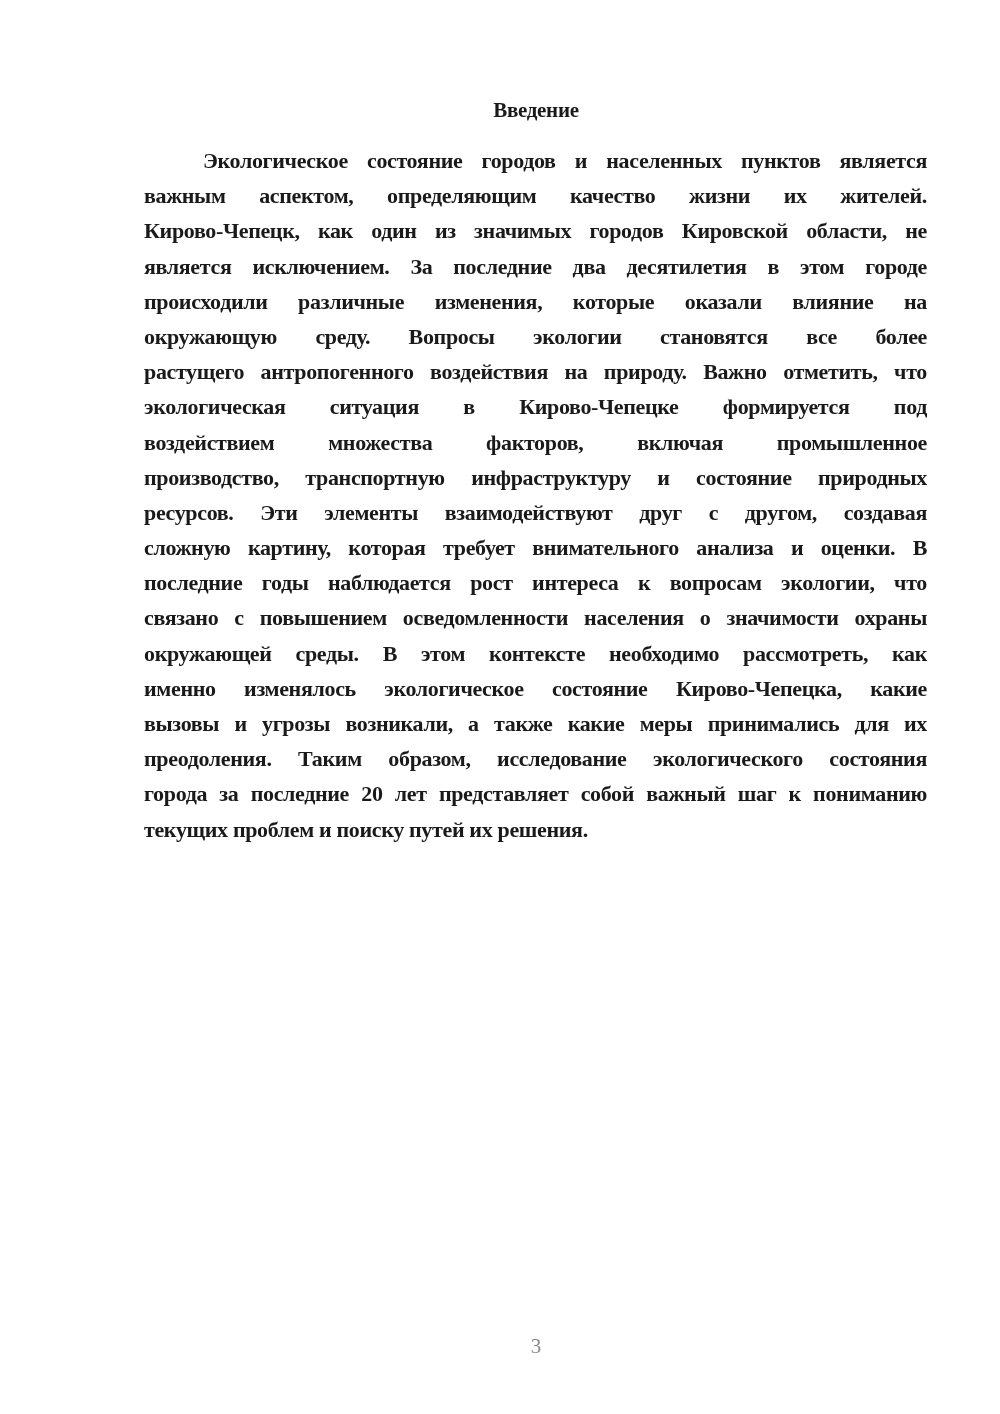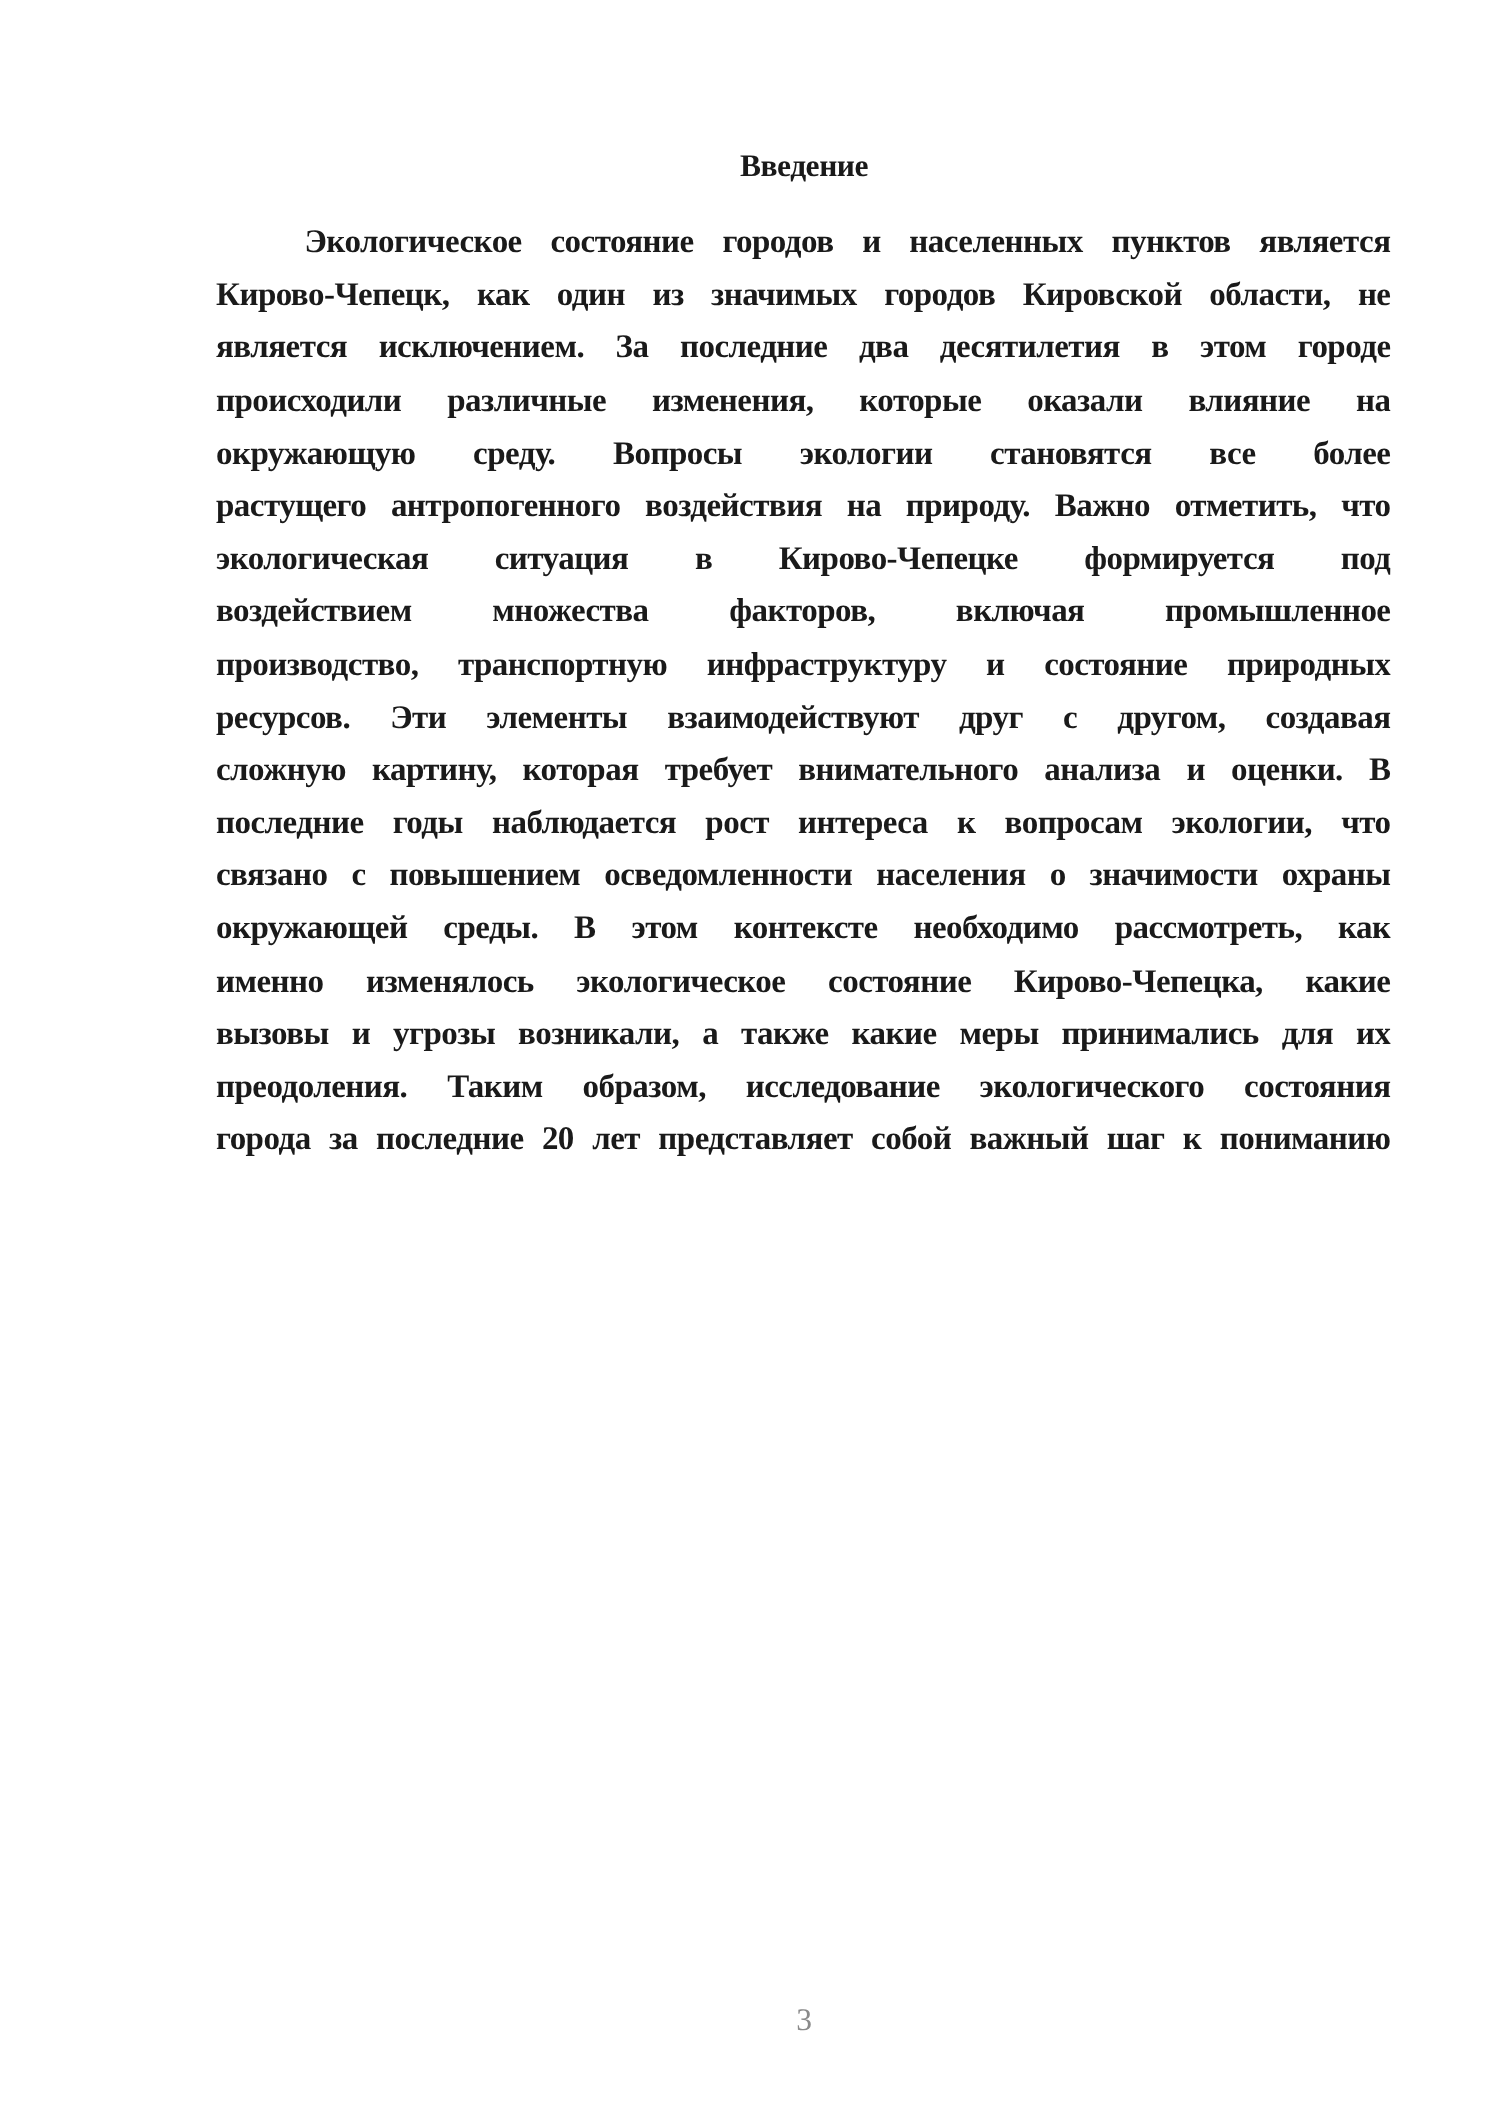--- a/index.html
+++ b/index.html
@@ -68,33 +68,35 @@
     }
   </style>
 </head>
 <body>
 
 <div class="page">
   <div class="heading">Введение</div>
 
   <div class="body-text">
     <div class="line first">Экологическое состояние городов и населенных пунктов является</div>
+    <div class="line">важным аспектом, определяющим качество жизни их жителей.</div>
     <div class="line">Кирово-Чепецк, как один из значимых городов Кировской области, не</div>
     <div class="line">является исключением. За последние два десятилетия в этом городе</div>
     <div class="line">происходили различные изменения, которые оказали влияние на</div>
     <div class="line">окружающую среду. Вопросы экологии становятся все более</div>
     <div class="line">растущего антропогенного воздействия на природу. Важно отметить, что</div>
     <div class="line">экологическая ситуация в Кирово-Чепецке формируется под</div>
     <div class="line">воздействием множества факторов, включая промышленное</div>
     <div class="line">производство, транспортную инфраструктуру и состояние природных</div>
     <div class="line">ресурсов. Эти элементы взаимодействуют друг с другом, создавая</div>
     <div class="line">сложную картину, которая требует внимательного анализа и оценки. В</div>
     <div class="line">последние годы наблюдается рост интереса к вопросам экологии, что</div>
     <div class="line">связано с повышением осведомленности населения о значимости охраны</div>
     <div class="line">окружающей среды. В этом контексте необходимо рассмотреть, как</div>
     <div class="line">именно изменялось экологическое состояние Кирово-Чепецка, какие</div>
     <div class="line">вызовы и угрозы возникали, а также какие меры принимались для их</div>
     <div class="line">преодоления. Таким образом, исследование экологического состояния</div>
     <div class="line">города за последние 20 лет представляет собой важный шаг к пониманию</div>
+    <div class="line last">текущих проблем и поиску путей их решения.</div>
   </div>
 
   <div class="page-number">3</div>
 </div>
 
 </body></html>

